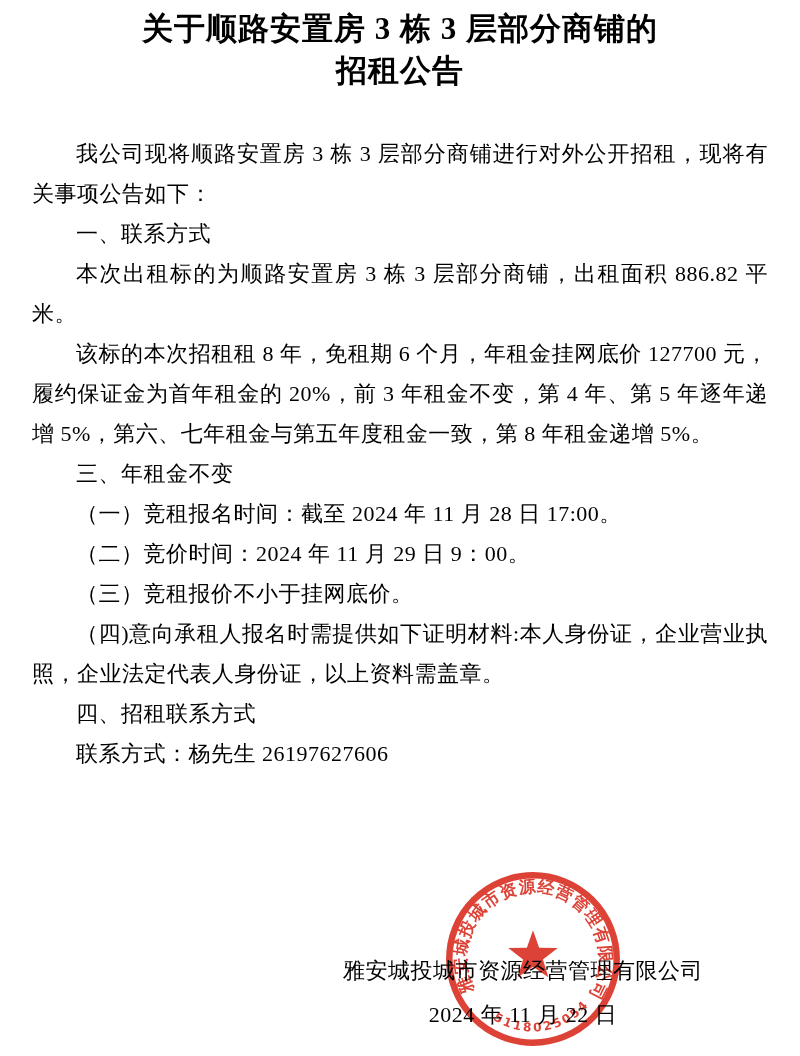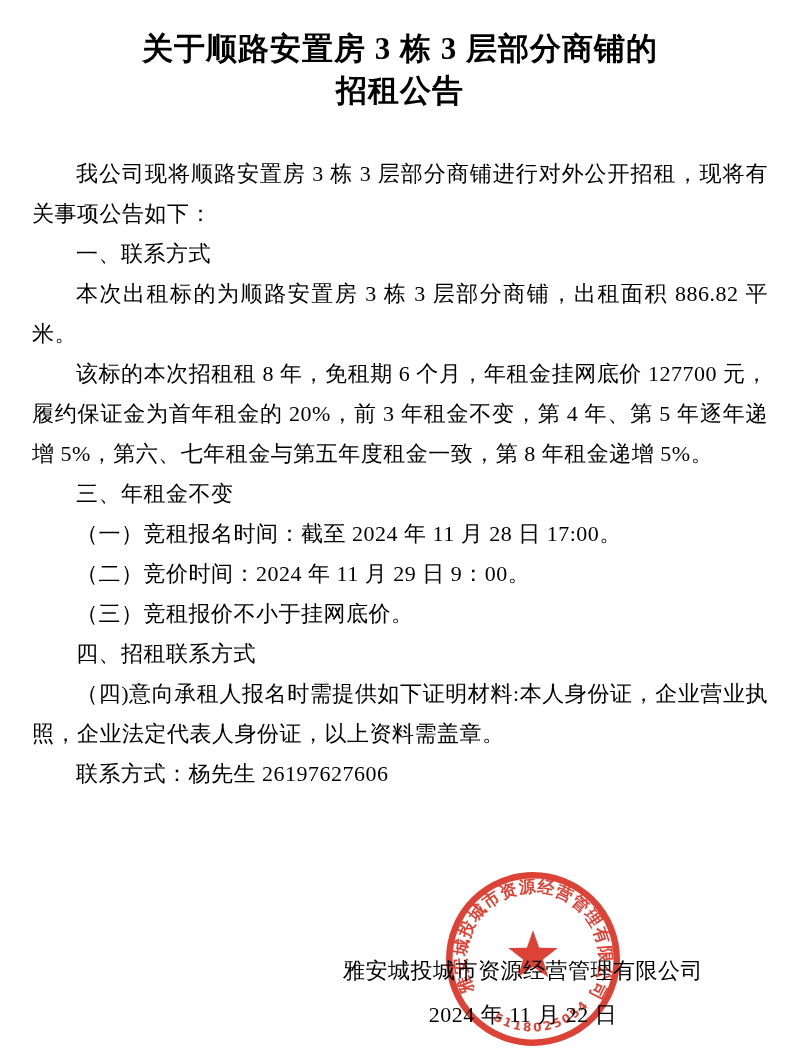--- a/index.html
+++ b/index.html
@@ -7,21 +7,21 @@
   .page {
     position: relative;
     width: 800px;
     height: 1056px;
     background: #ffffff;
     overflow: hidden;
     color: #000;
     font-family: "Liberation Serif", "DejaVu Serif", serif;
   }
   .title-block {
-    padding-top: 28px;
+    padding-top: 8px;
     text-align: center;
     font-weight: bold;
     font-size: 31px;
     line-height: 42px;
     letter-spacing: 1px;
   }
   .body-block {
     margin-top: 42px;
     padding: 0 32px;
     font-size: 22px;
@@ -65,22 +65,22 @@
 
   <div class="body-block">
     <p>我公司现将顺路安置房 3 栋 3 层部分商铺进行对外公开招租，现将有关事项公告如下：</p>
     <p>一、联系方式</p>
     <p>本次出租标的为顺路安置房 3 栋 3 层部分商铺，出租面积 886.82 平米。</p>
     <p>该标的本次招租租 8 年，免租期 6 个月，年租金挂网底价 127700 元，履约保证金为首年租金的 20%，前 3 年租金不变，第 4 年、第 5 年逐年递增 5%，第六、七年租金与第五年度租金一致，第 8 年租金递增 5%。</p>
     <p>三、年租金不变</p>
     <p>（一）竞租报名时间：截至 2024 年 11 月 28 日 17:00。</p>
     <p>（二）竞价时间：2024 年 11 月 29 日 9：00。</p>
     <p>（三）竞租报价不小于挂网底价。</p>
+    <p>（四)意向承租人报名时需提供如下证明材料:本人身份证，企业营业执照，企业法定代表人身份证，以上资料需盖章。</p>
     <p>四、招租联系方式</p>
-    <p>（四)意向承租人报名时需提供如下证明材料:本人身份证，企业营业执照，企业法定代表人身份证，以上资料需盖章。</p>
     <p>联系方式：杨先生 26197627606</p>
   </div>
 
   <div class="signature-block">
     <div class="sig-company">雅安城投城市资源经营管理有限公司</div>
     <div class="sig-date">2024 年 11 月 22 日</div>
   </div>
 
   <div class="seal">
     <svg viewBox="0 0 200 200" xmlns="http://www.w3.org/2000/svg">

